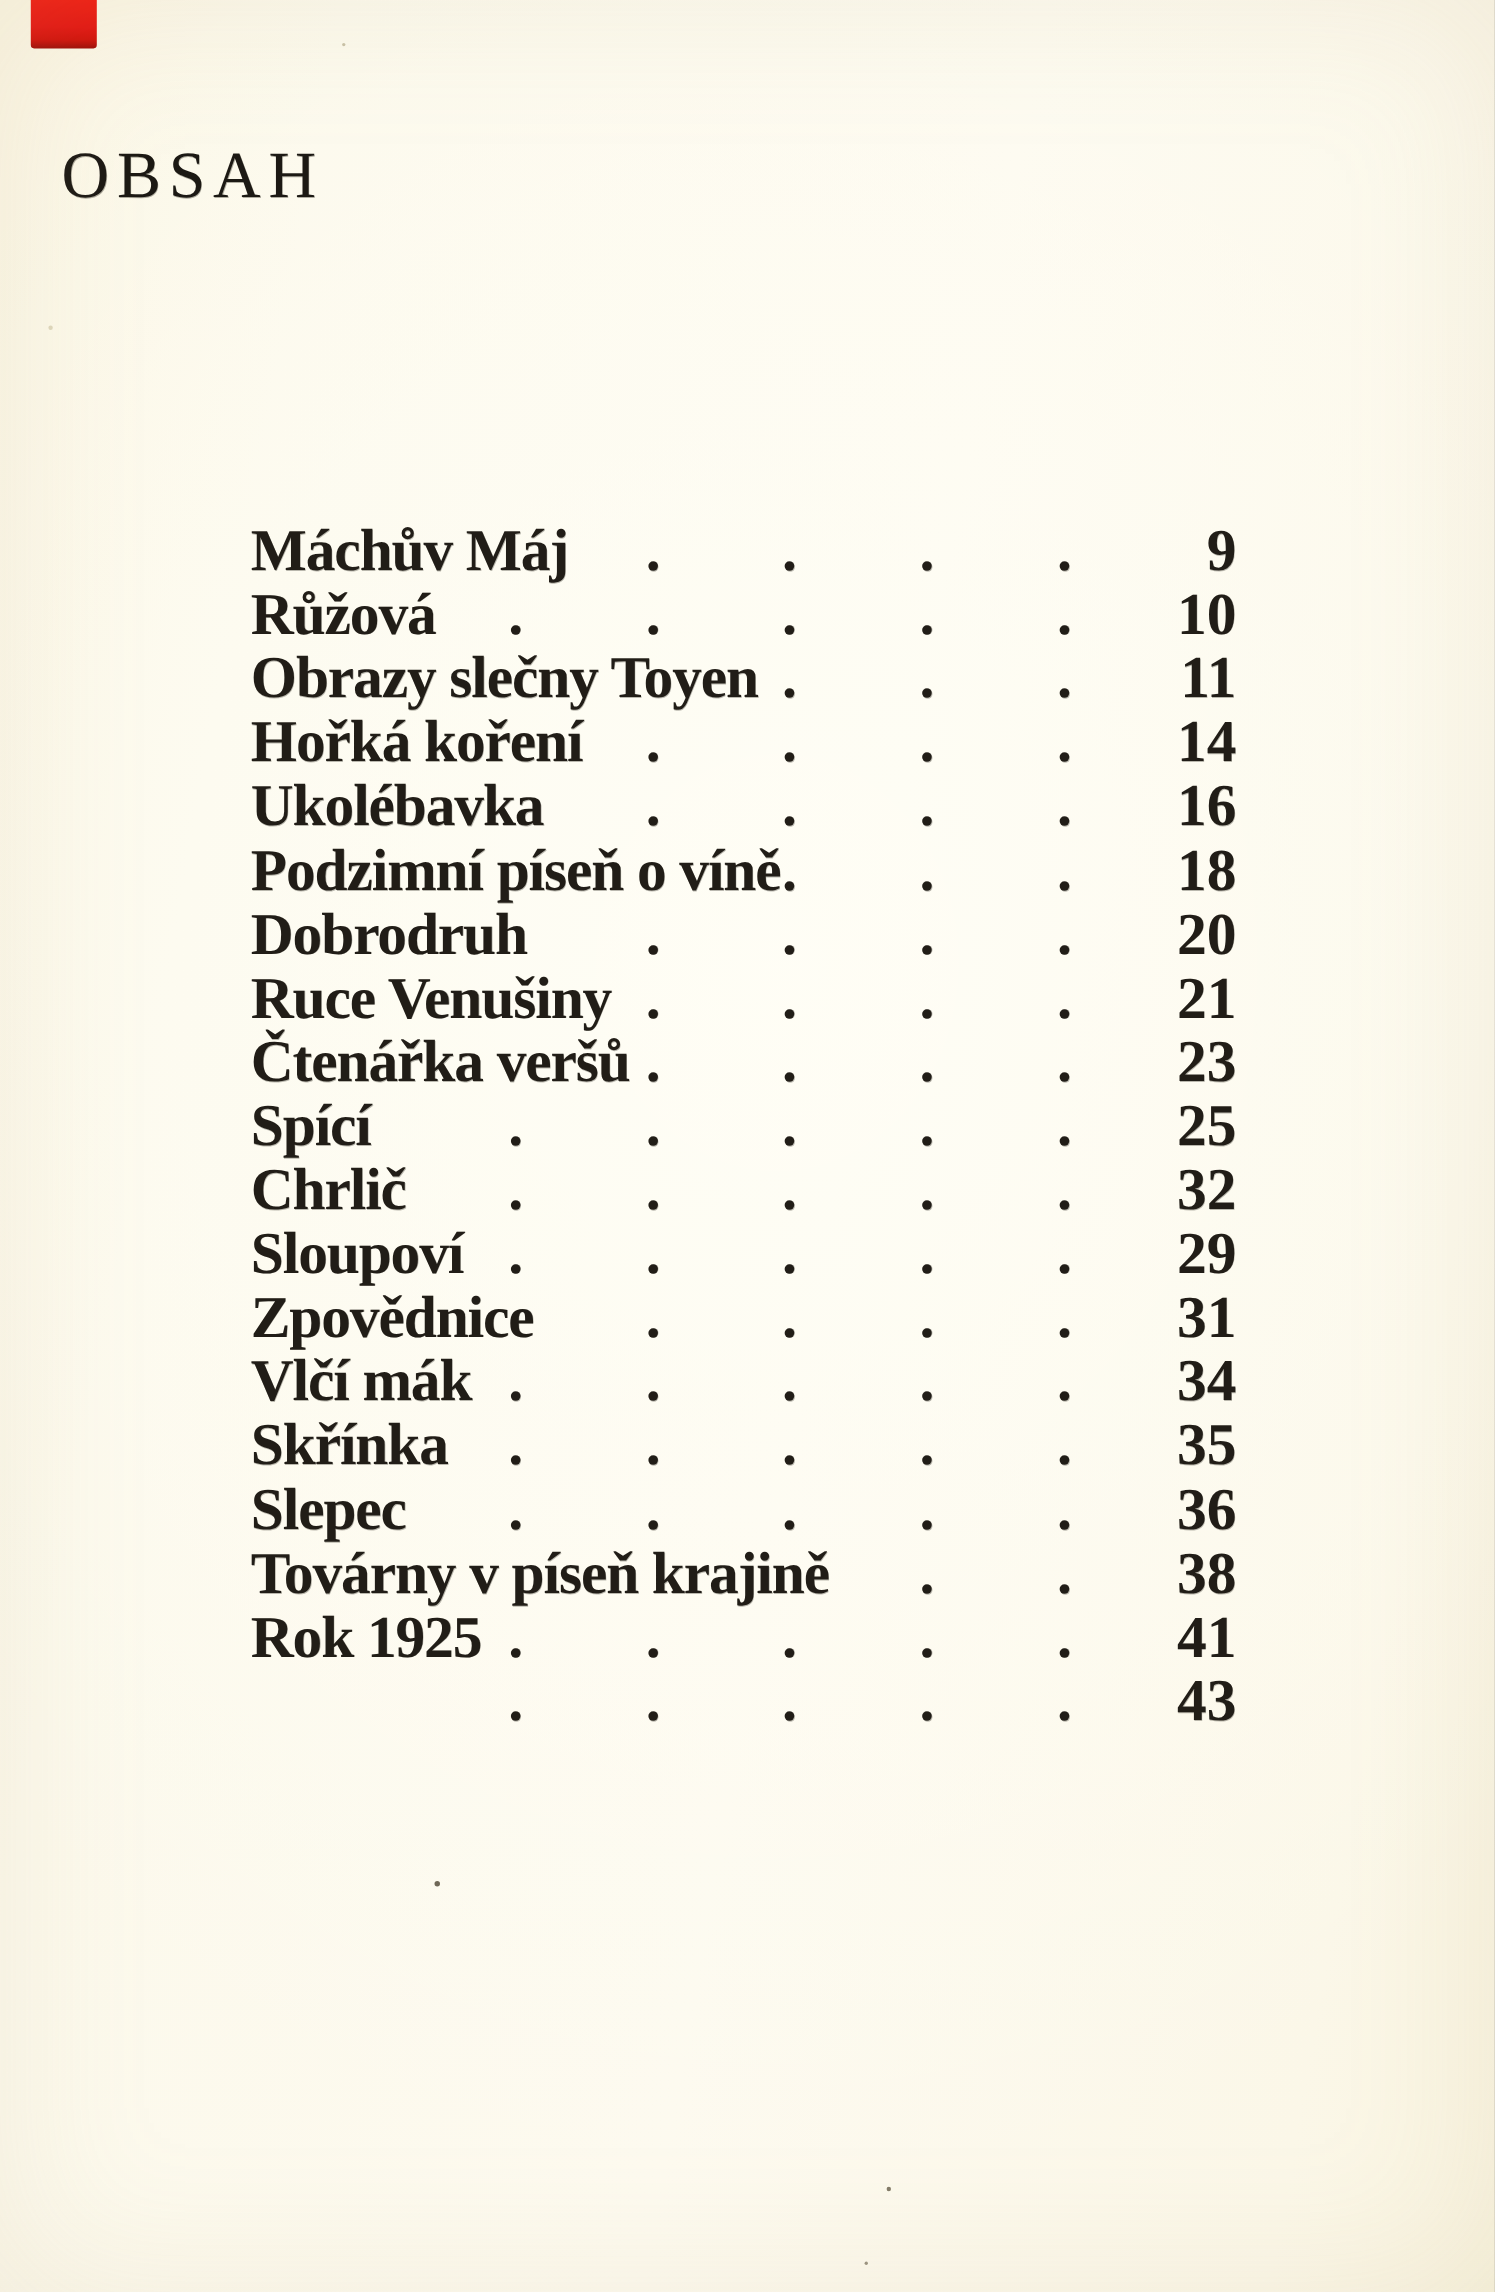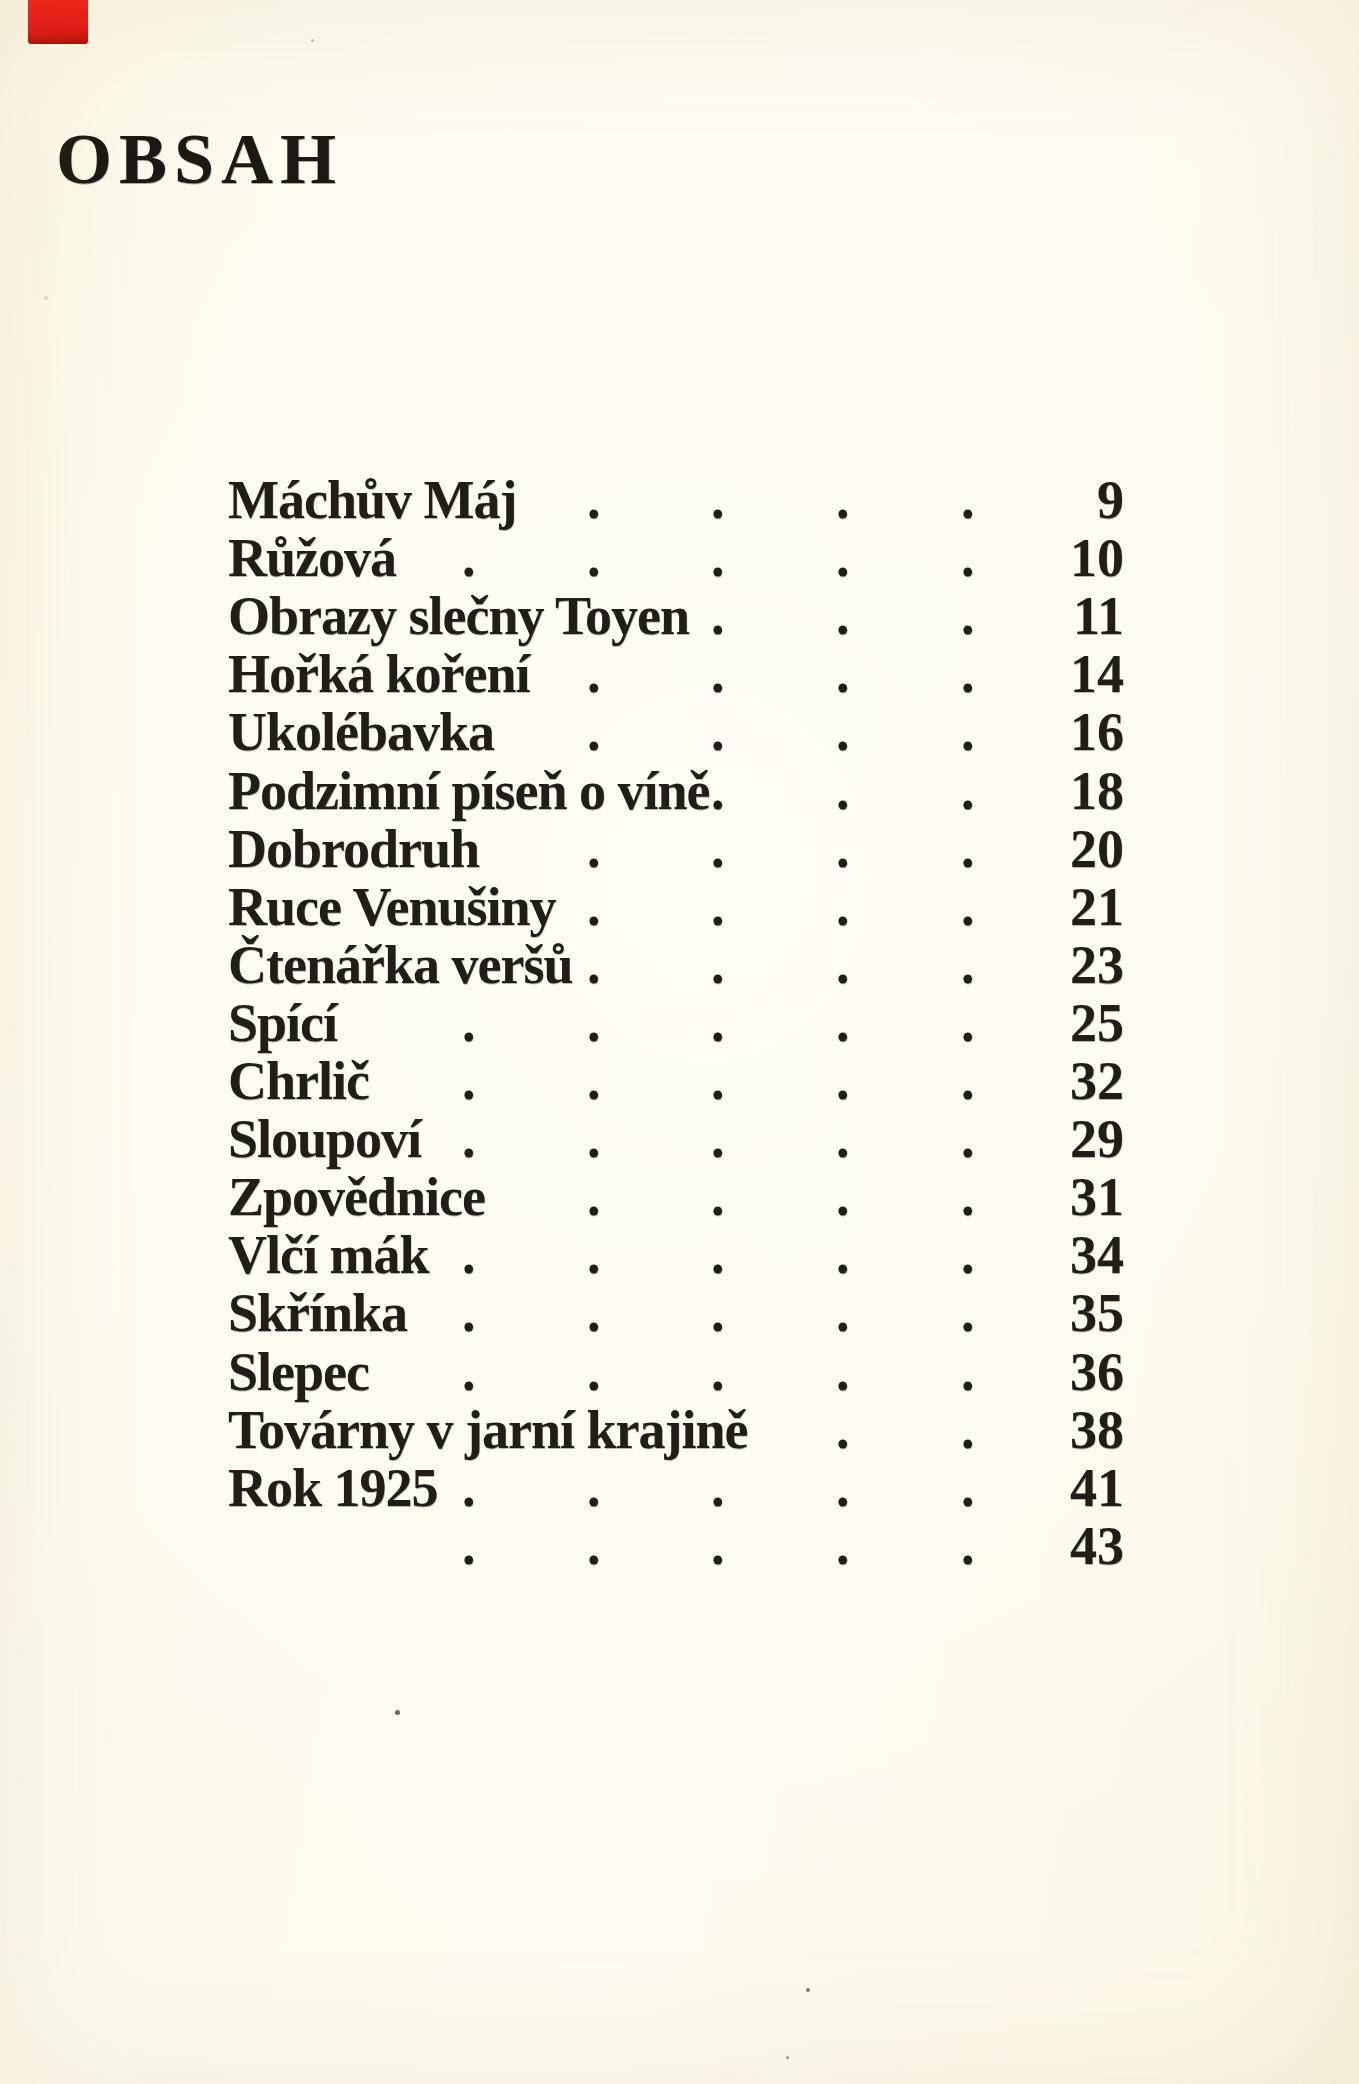--- a/index.html
+++ b/index.html
@@ -32,23 +32,23 @@
     top: 0;
     width: 60px;
     height: 44px;
     background: linear-gradient(#f01a10 0%, #e41410 55%, #d21009 82%, #9d0b06 100%);
     border-radius: 0 0 3px 3px;
   }
   .book-title {
     position: absolute;
     left: 56px;
     top: 121px;
-    font-size: 72px;
+    font-size: 60px;
     line-height: 76px;
-    font-weight: bold;
+    font-weight: normal;
     letter-spacing: 7px;
     white-space: nowrap;
     color: #1c1914;
     text-shadow: 0.6px 0.8px 0.4px rgba(30,25,15,0.35);
   }
   .toc-list {
     position: absolute;
     inset: 0;
   }
   .toc-row {
@@ -229,21 +229,21 @@
       <div class="toc-row" style="top: 1342.5px;">
         <span class="toc-title">Slepec</span>
         <span class="toc-dot" style="left: 462px;">.</span>
         <span class="toc-dot" style="left: 587px;">.</span>
         <span class="toc-dot" style="left: 711px;">.</span>
         <span class="toc-dot" style="left: 836px;">.</span>
         <span class="toc-dot" style="left: 961px;">.</span>
         <span class="toc-page">36</span>
       </div>
       <div class="toc-row" style="top: 1400.6px;">
-        <span class="toc-title">Továrny v jarní krajině</span>
+        <span class="toc-title">Továrny v píseň krajině</span>
         <span class="toc-dot" style="left: 836px;">.</span>
         <span class="toc-dot" style="left: 961px;">.</span>
         <span class="toc-page">38</span>
       </div>
       <div class="toc-row" style="top: 1458.7px;">
         <span class="toc-title">Rok 1925</span>
         <span class="toc-dot" style="left: 462px;">.</span>
         <span class="toc-dot" style="left: 587px;">.</span>
         <span class="toc-dot" style="left: 711px;">.</span>
         <span class="toc-dot" style="left: 836px;">.</span>

